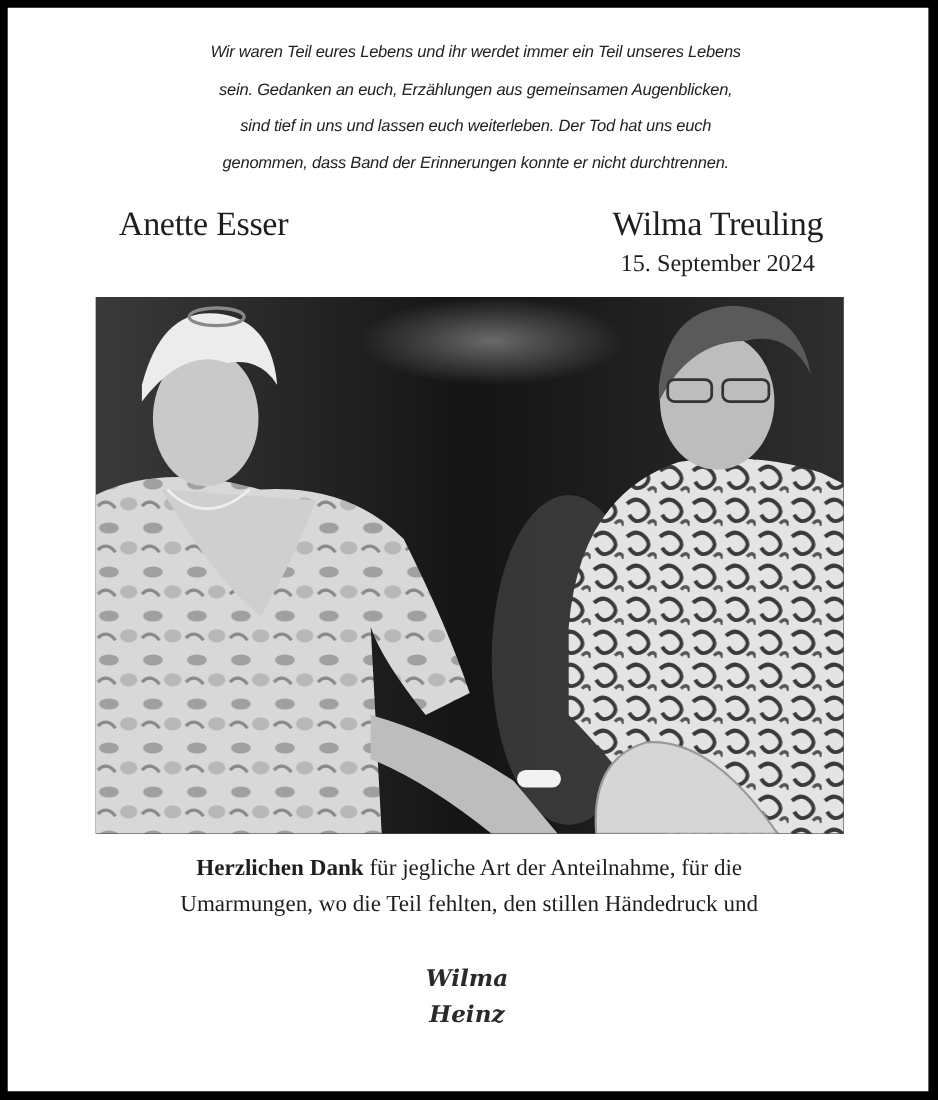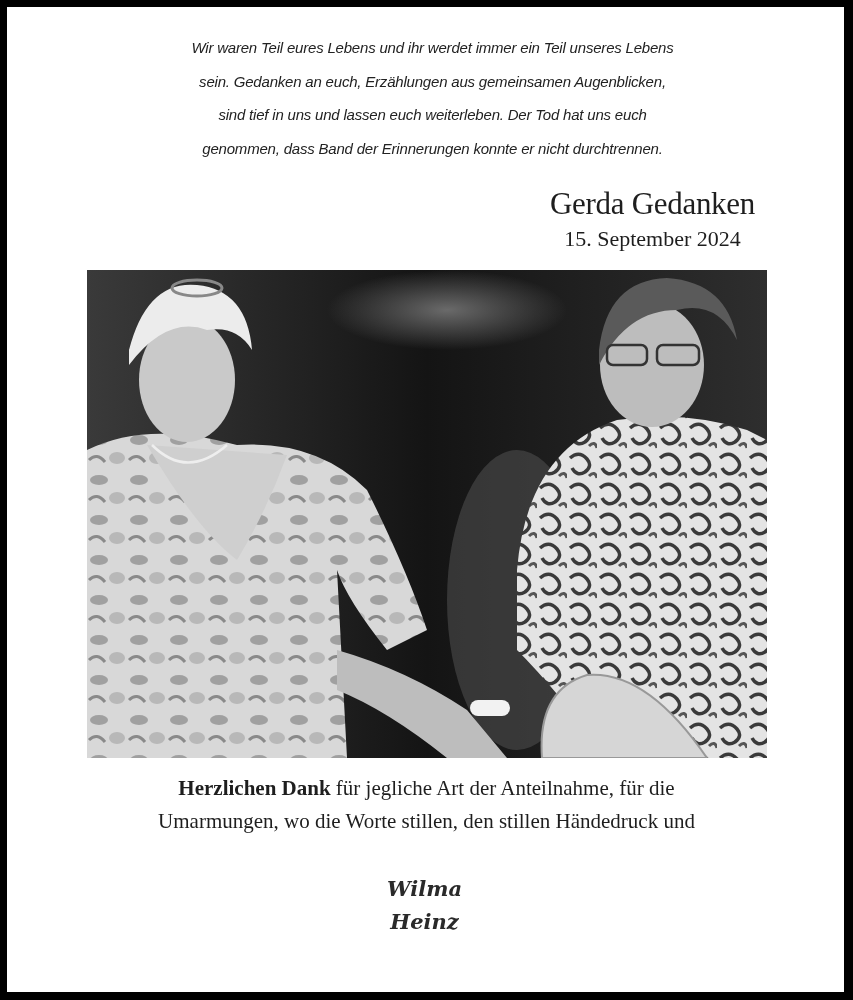--- a/index.html
+++ b/index.html
@@ -23,23 +23,24 @@
 <div class="frame"></div>
 
 <div class="poem">
   <div>Wir waren Teil eures Lebens und ihr werdet immer ein Teil unseres Lebens</div>
   <div>sein. Gedanken an euch, Erzählungen aus gemeinsamen Augenblicken,</div>
   <div>sind tief in uns und lassen euch weiterleben. Der Tod hat uns euch</div>
   <div>genommen, dass Band der Erinnerungen konnte er nicht durchtrennen.</div>
 </div>
 
 <div class="person left">
+  <div class="pname">Anette Esser</div>
 </div>
 <div class="person right">
-  <div class="pname">Gerda Gedanken</div>
+  <div class="pname">Wilma Treuling</div>
   <div class="pdate">15. September 2024</div>
 </div>
 
 <div class="photo">
   <svg viewBox="0 0 680 488" preserveAspectRatio="none" xmlns="http://www.w3.org/2000/svg">
     <defs>
       <linearGradient id="bg" x1="0" y1="0" x2="1" y2="0">
         <stop offset="0" stop-color="#3a3a3a"></stop>
         <stop offset="0.5" stop-color="#141414"></stop>
         <stop offset="1" stop-color="#2e2e2e"></stop>
@@ -82,19 +83,19 @@
     <path d="M512 80 Q520 10 580 8 Q640 12 650 70 Q630 30 590 40 Q540 40 512 95 Z" fill="#5a5a5a"></path>
     <rect x="520" y="75" width="40" height="20" rx="6" fill="none" stroke="#333" stroke-width="2.5"></rect>
     <rect x="570" y="75" width="42" height="20" rx="6" fill="none" stroke="#333" stroke-width="2.5"></rect>
 
     <path d="M455 488 Q450 420 500 405 Q560 400 620 488 Z" fill="#d6d6d6" stroke="#999" stroke-width="2"></path>
   </svg>
 </div>
 
 <div class="thanks">
   <div><b>Herzlichen Dank</b><span> für jegliche Art der Anteilnahme, für die</span></div>
-  <div>Umarmungen, wo die Worte stillen, den stillen Händedruck und</div>
+  <div>Umarmungen, wo die Teil fehlten, den stillen Händedruck und</div>
 </div>
 
 <div class="signers">
   <div>Wilma</div>
   <div>Heinz</div>
 </div>
 
 </body></html>

